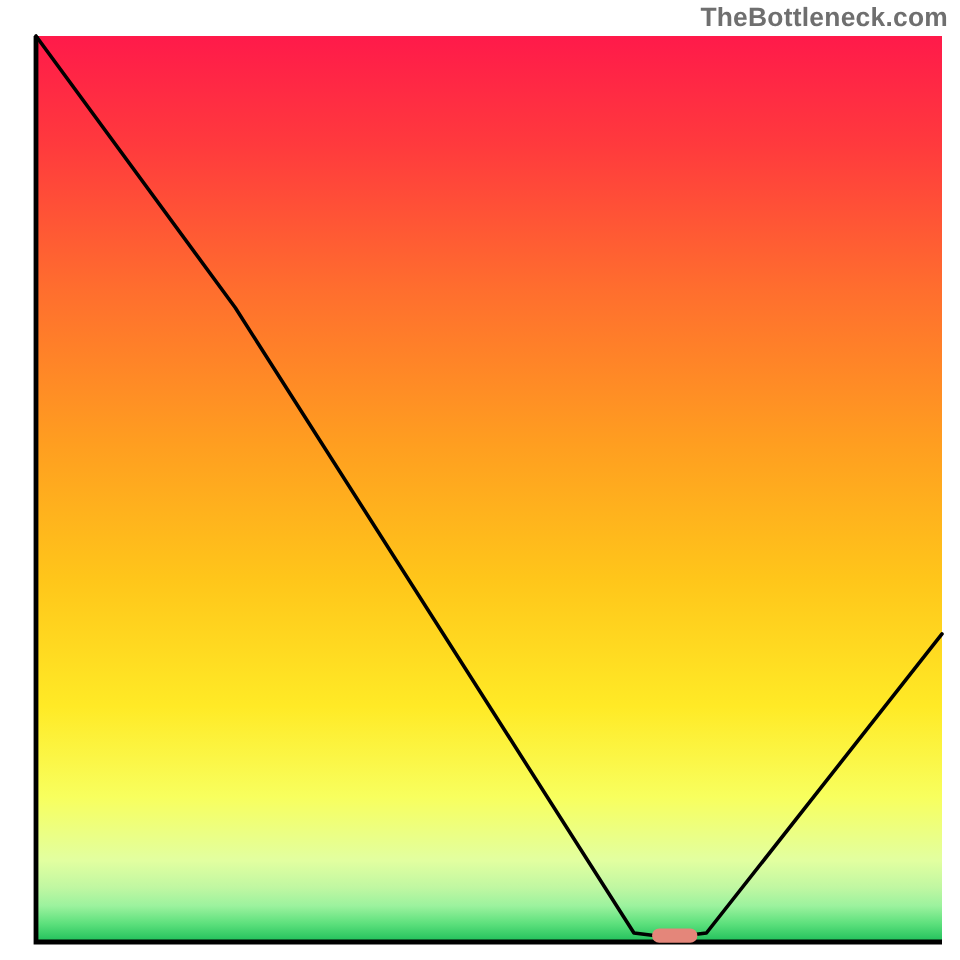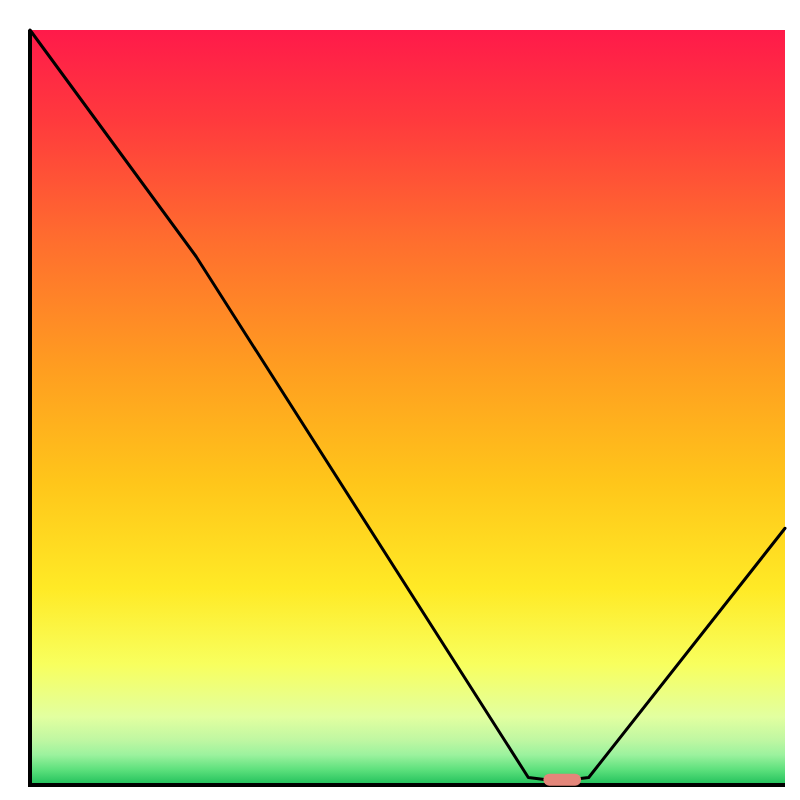--- a/index.html
+++ b/index.html
@@ -27,20 +27,21 @@
   svg.chart {
     position: absolute;
     top: 0;
     left: 0;
   }
 </style>
 </head>
 <body>
 
 <div class="container">
+  <div class="watermark">TheBottleneck.com</div>
 
   <svg class="chart" width="800" height="800" viewBox="0 0 800 800">
     <defs>
       <linearGradient id="bg-grad" x1="0" y1="0" x2="0" y2="1">
           <stop offset="0%" stop-color="#ff1a4a"></stop>
           <stop offset="12%" stop-color="#ff3a3d"></stop>
           <stop offset="28.000000000000004%" stop-color="#ff6e2e"></stop>
           <stop offset="45%" stop-color="#ff9e20"></stop>
           <stop offset="60%" stop-color="#ffc61a"></stop>
           <stop offset="74%" stop-color="#ffea26"></stop>

